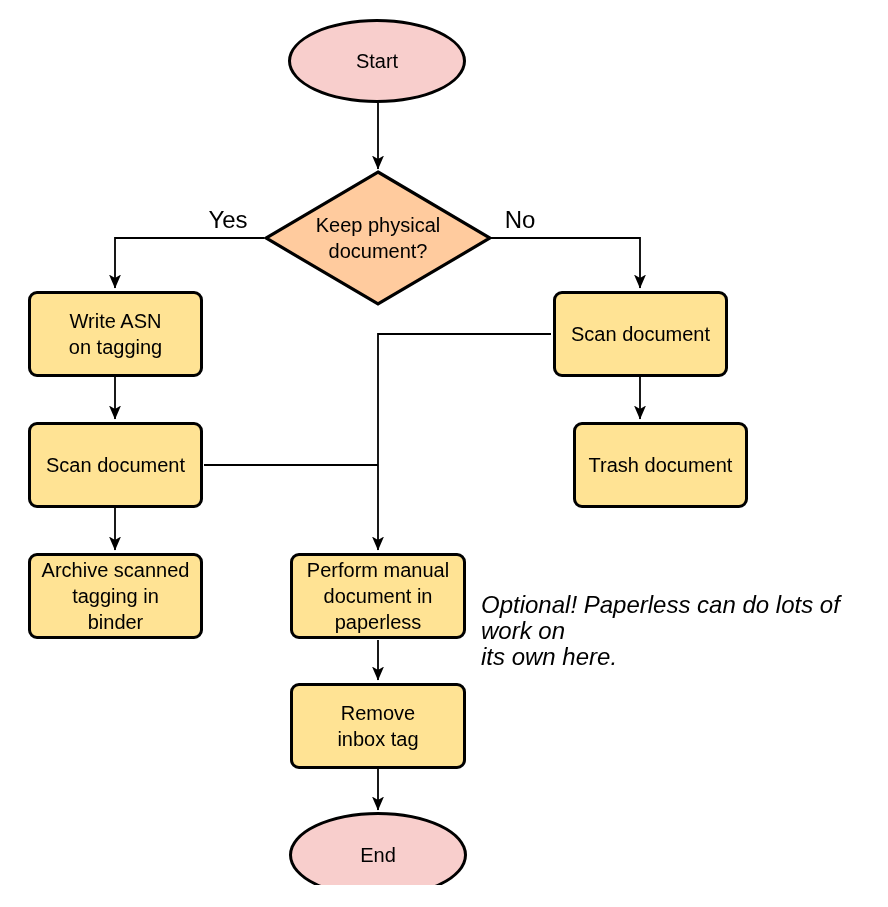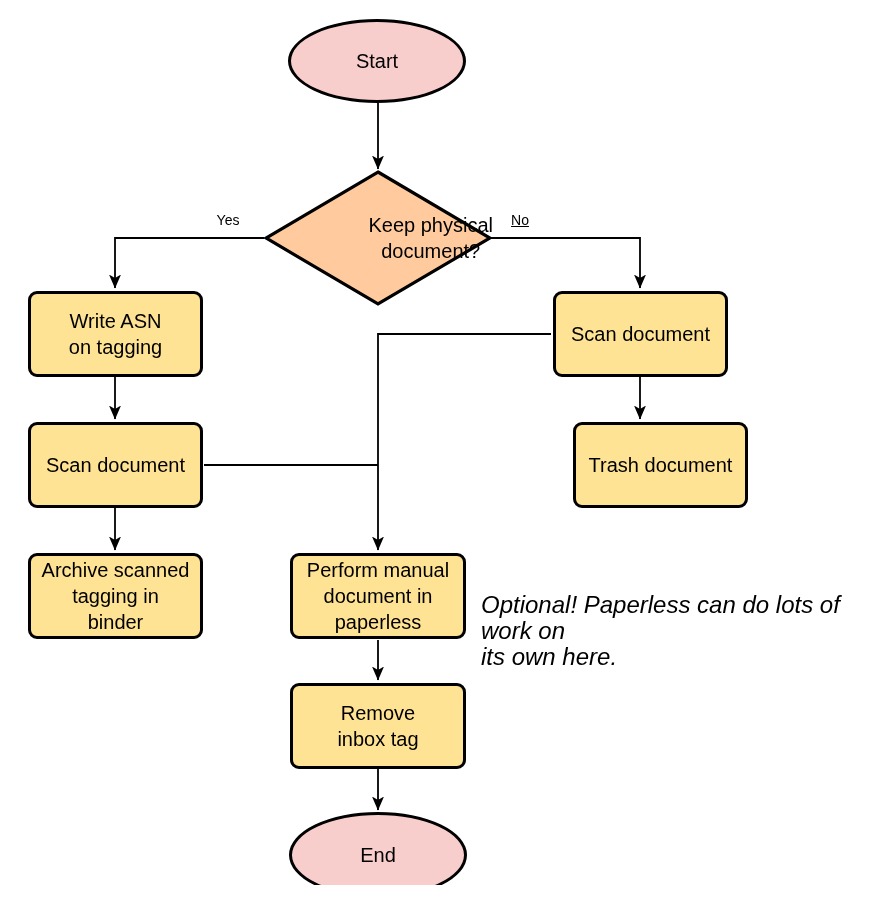--- a/index.html
+++ b/index.html
@@ -9,25 +9,25 @@
   }
   .edges { position:absolute; left:0; top:0; width:888px; height:907px; }
   .edges path { fill:none; stroke:var(--line,#000); stroke-width:1.8; }
   .node {
     position:absolute; display:flex; align-items:center; justify-content:center;
     text-align:center; box-sizing:border-box;
     font-size:20px; line-height:26px; white-space:pre-line;
   }
   .process  { background:var(--process-fill,#FFE394); border:3px solid var(--line,#000); border-radius:9px; }
   .terminal { background:var(--terminal-fill,#F8CECC); border:3px solid var(--line,#000); border-radius:50%; }
-  .diamond  { border:none; background:transparent;justify-content:flex-end; }
+  .diamond  { border:none; background:transparent; }
   .diamond svg { position:absolute; left:0; top:0; }
   .diamond .diamond-label { position:relative; z-index:1; }
   .edge-label {
-    position:absolute; font-size:14px; line-height:20px; text-align:center;
+    position:absolute; font-size:24px; line-height:20px; text-align:center;
   }
   .note {
     position:absolute; font-size:24px; line-height:26px; font-style:italic;
     white-space:pre-line;
   }
   .bottom-divider { position:absolute; left:0; top:902px; width:888px; height:1px; background:#e9e9e9; }
   .bottom-strip   { position:absolute; left:0; top:903px; width:888px; height:4px; background:#fcfcfc; }
 </style>
 </head>
 <body>
@@ -58,21 +58,21 @@
 
   <div class="node diamond" style="left:263px; top:169px; width:230px; height:138px;">
     <svg width="230" height="138" viewBox="0 0 230 138" aria-hidden="true">
       <polygon points="115,3 227,69 115,135 3,69" style="fill:var(--decision-fill,#FFCB9E); stroke:var(--line,#000); stroke-width:3.2;"></polygon>
     </svg>
     <div class="diamond-label">Keep physical
 document?</div>
   </div>
 
   <div class="edge-label" style="left:206px; top:210px; width:44px;">Yes</div>
-  <div class="edge-label" style="left:498px; top:210px; width:44px;text-decoration:underline;">No</div>
+  <div class="edge-label" style="left:498px; top:210px; width:44px;">No</div>
 
   <div class="node process" style="left:28px; top:291px; width:175px; height:86px;">
     <span>Write ASN
 on tagging</span>
   </div>
 
   <div class="node process" style="left:28px; top:422px; width:175px; height:86px;">
     <span>Scan document</span>
   </div>
 

